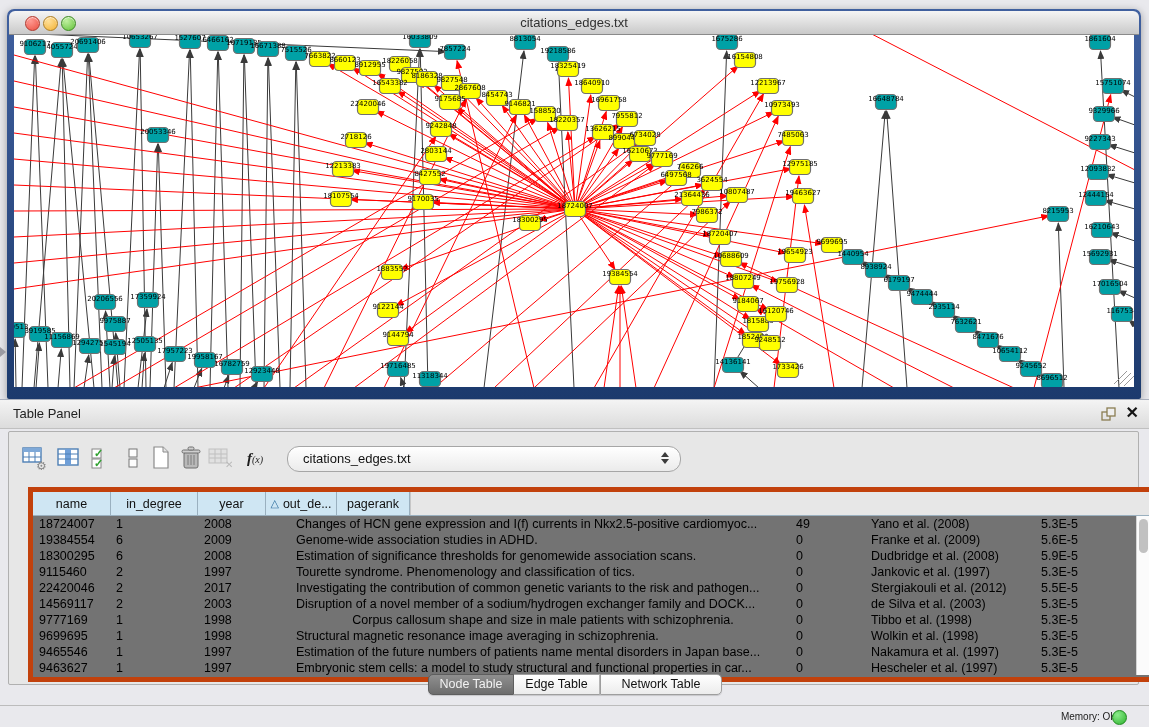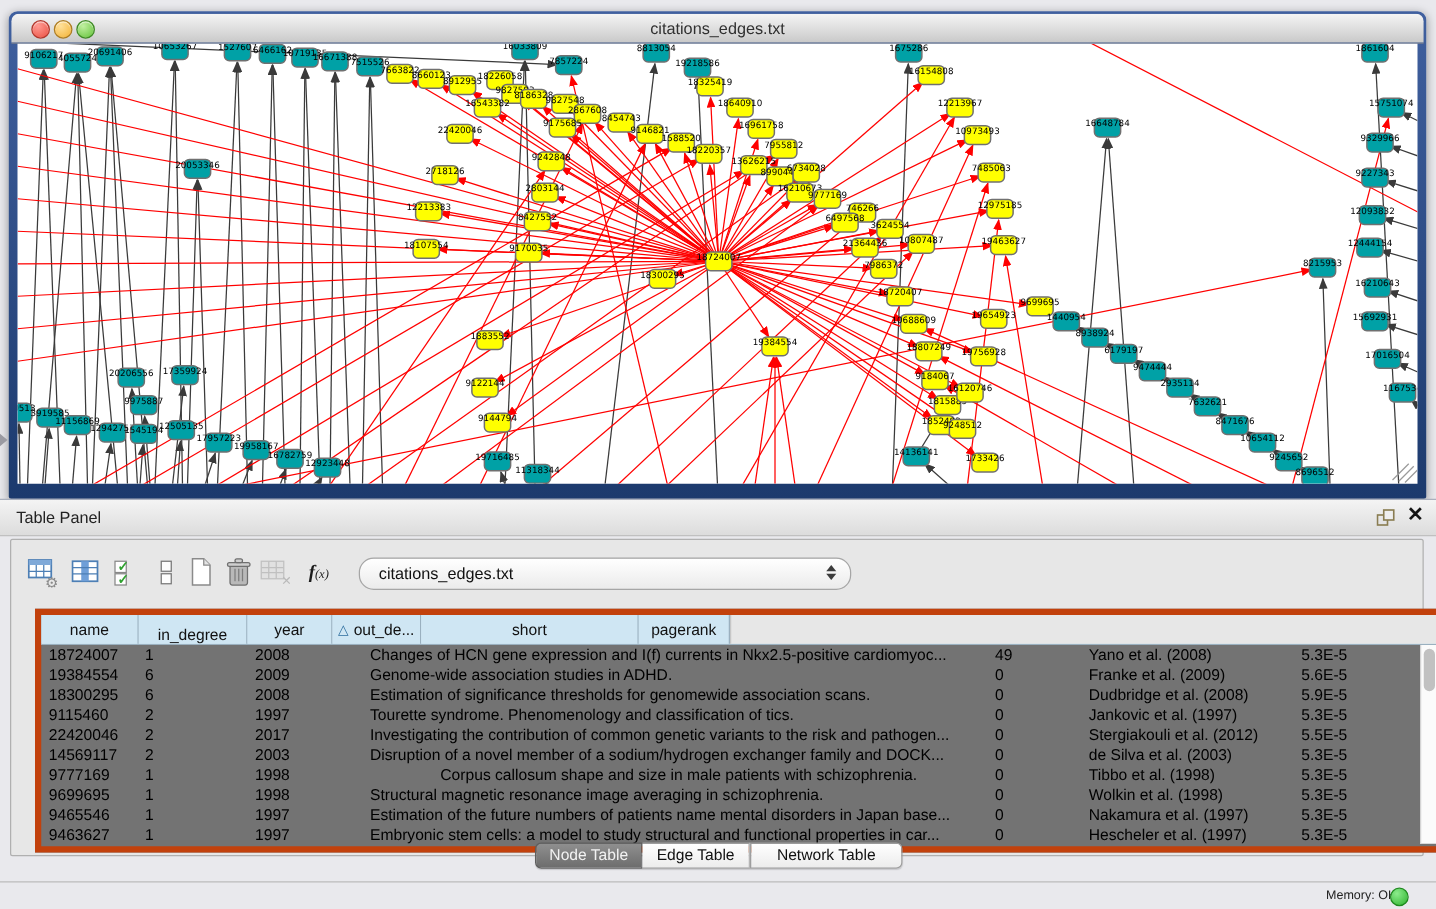--- a/index.html
+++ b/index.html
@@ -578,32 +578,29 @@
       <span class="tri-up"></span>
         <span class="tri-dn"></span>
     </span>
   </div>
 
   <div id="grid">
     <div id="grid-head">
         <div class="hcell" style="width: 78px;">
           <span>name</span>
         </div>
-        <div class="hcell" style="width: 87px; align-items: flex-end;">
+        <div class="hcell" style="width: 87px;">
           <span>in_degree</span>
         </div>
         <div class="hcell" style="width: 68px;">
           <span>year</span>
         </div>
         <div class="hcell" style="width: 71px;">
           <span class="sortglyph">△</span>
           <span>out_de...</span>
-        </div>
-        <div class="hcell" style="width: 174px;">
-          <span>short</span>
         </div>
         <div class="hcell" style="width: 73px;">
           <span>pagerank</span>
         </div>
         <div class="hfill"></div>
       </div>
     <div id="grid-body">
         <div class="trow">
           <div class="tcell p0" style="width: 78px;">18724007</div>
           <div class="tcell p1" style="width: 87px;">1</div>

